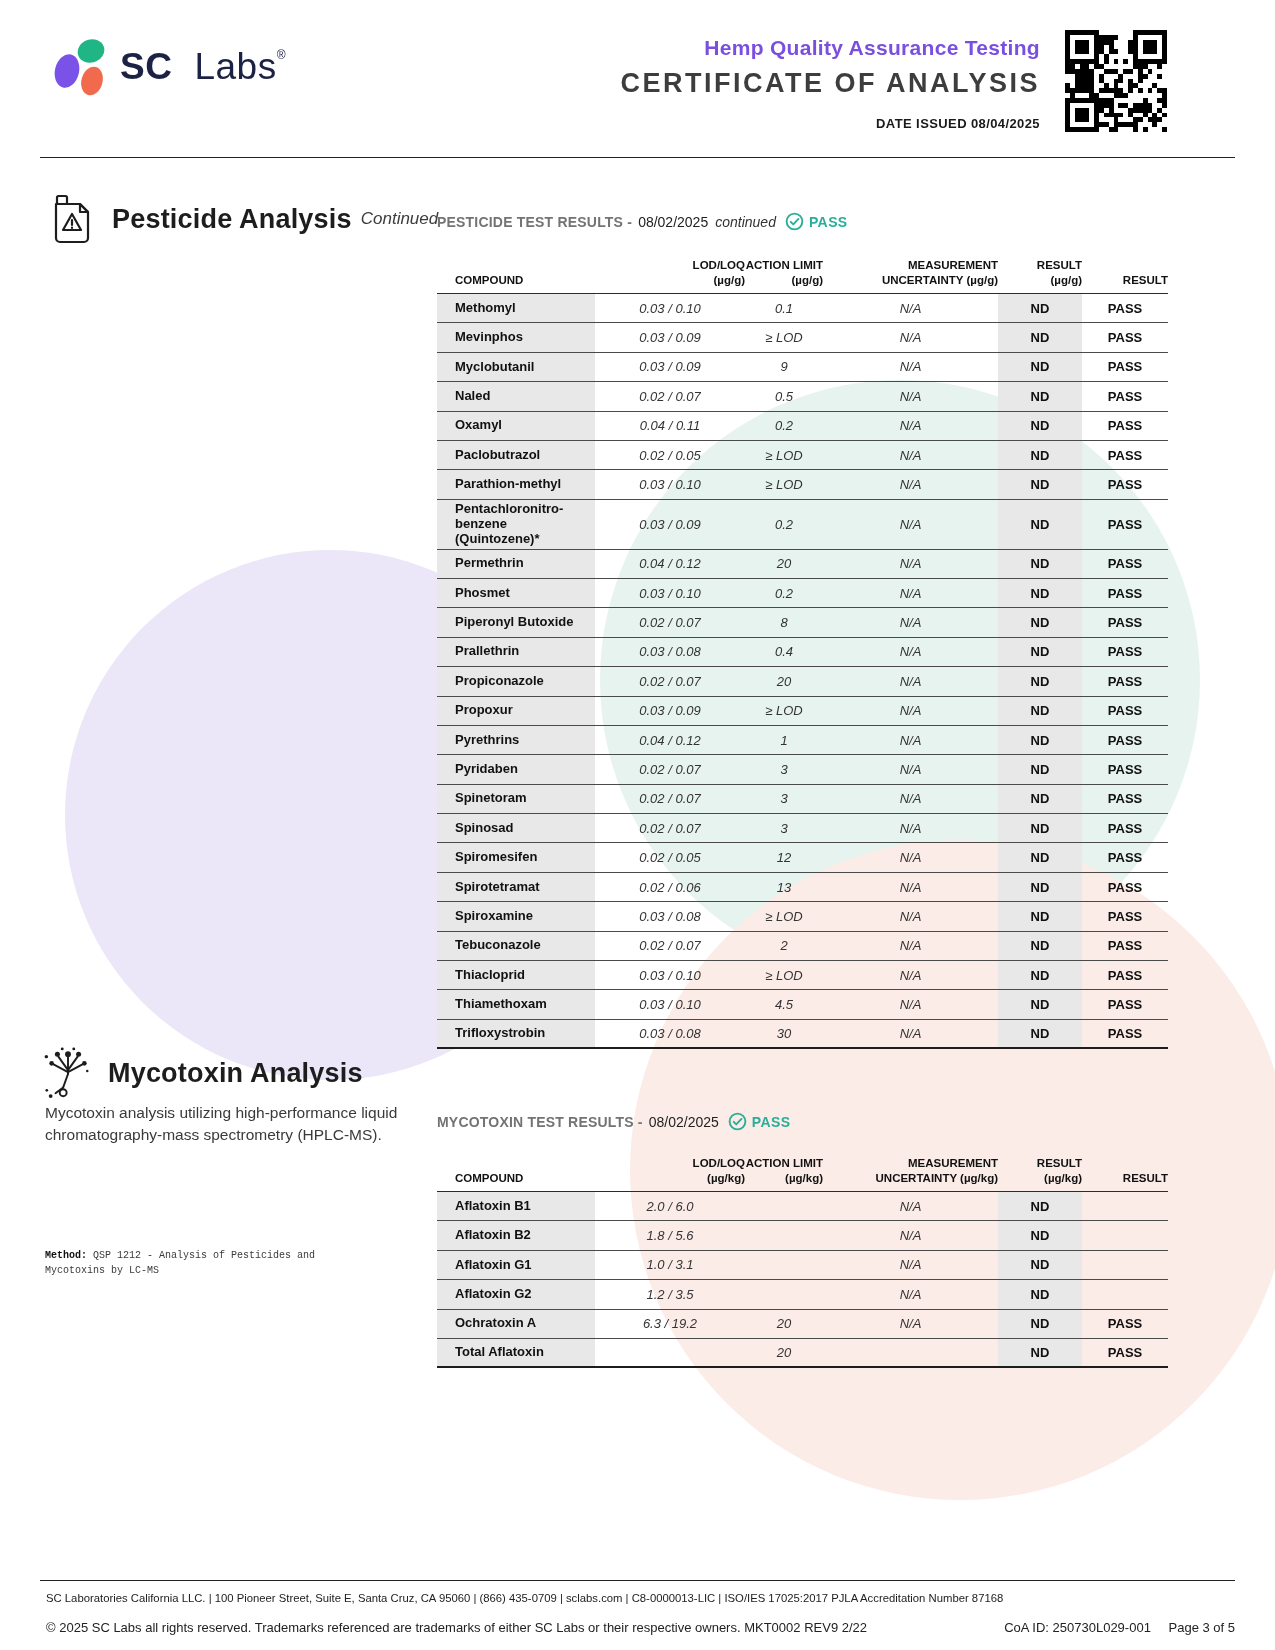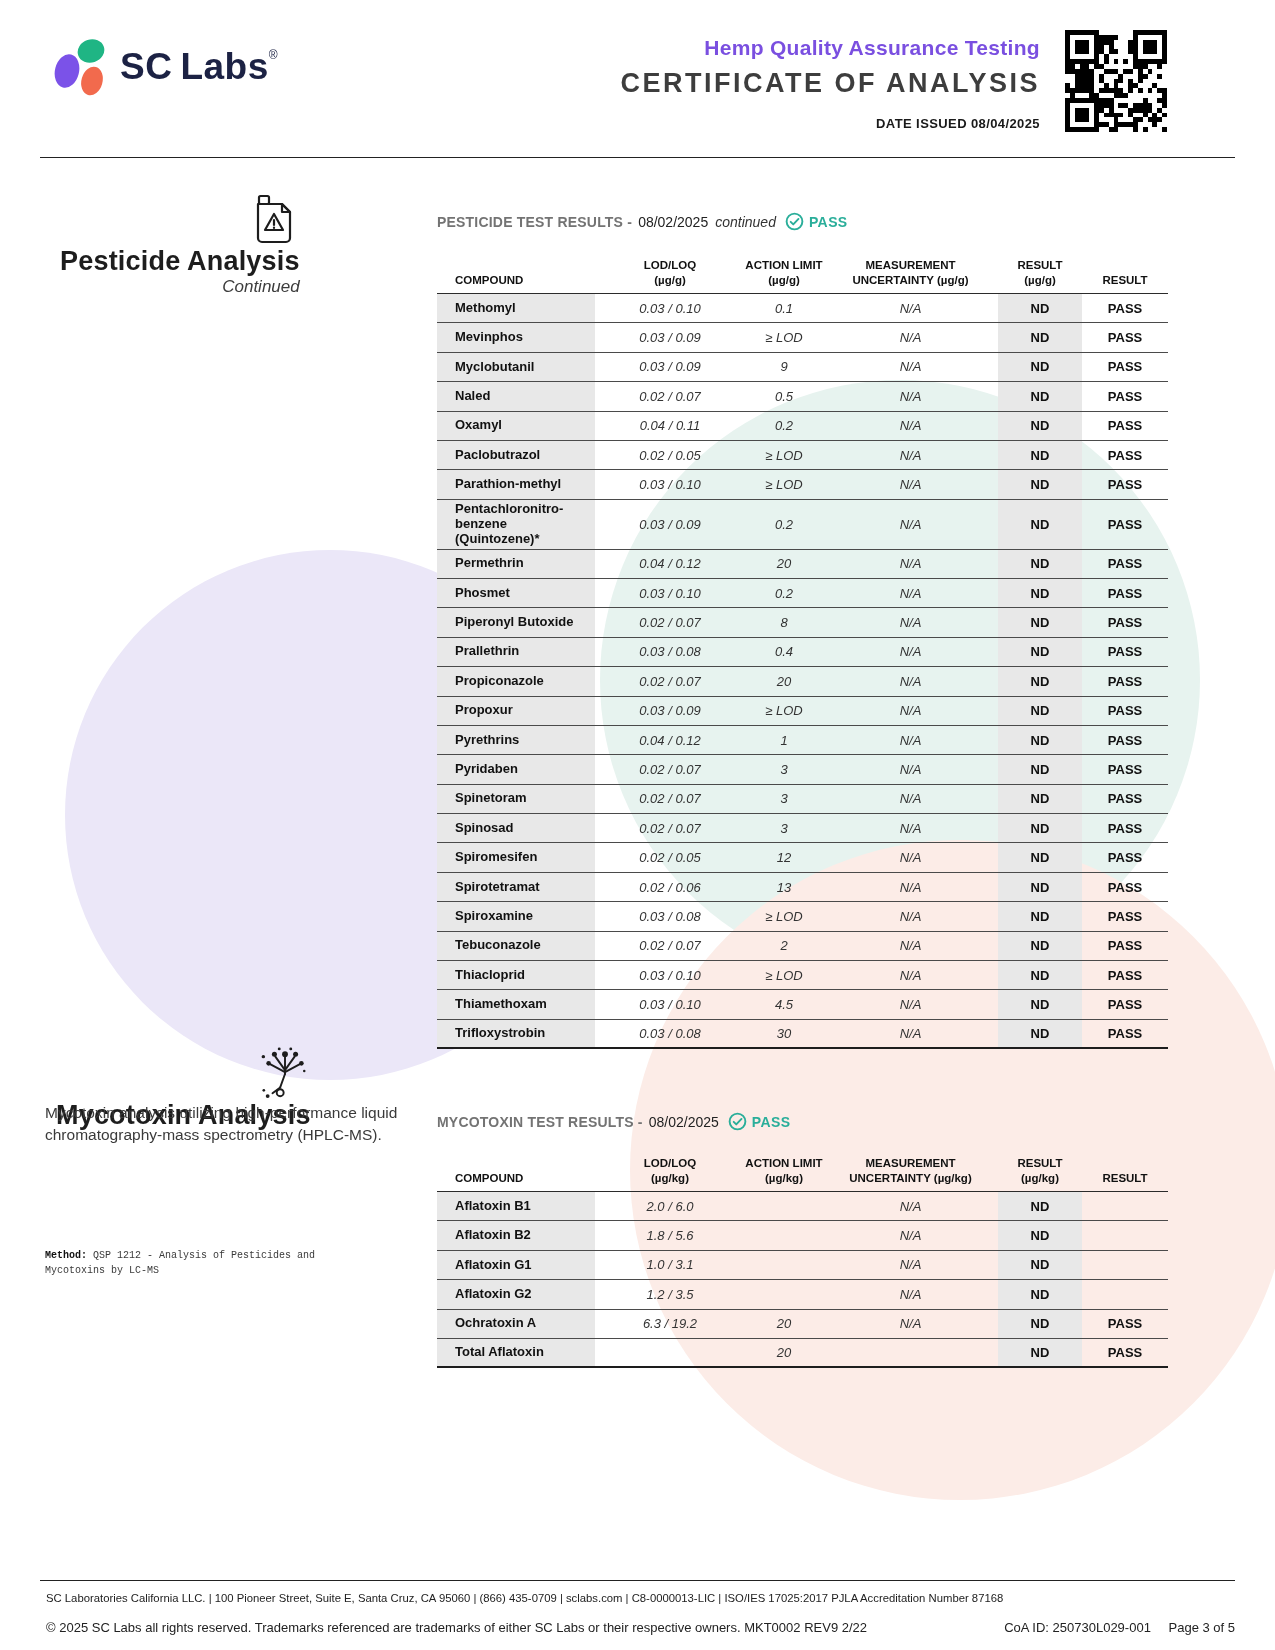--- a/index.html
+++ b/index.html
@@ -12,47 +12,47 @@
   .bg-circle { position:absolute; border-radius:50%; z-index:0; }
   .bg-lavender { left:65px;  top:550px; width:530px; height:530px; background:#ebe7f8; }
   .bg-teal     { left:600px; top:380px; width:600px; height:600px; background:#e7f3ef; }
   .bg-pink     { left:630px; top:840px; width:660px; height:660px; background:#fcece7; }
   .content { position:relative; z-index:1; }
 
   
   .logo { position:absolute; left:52px; top:36px; display:flex; align-items:center; }
   .logo-text { font-size:37px; color:#1c2244; letter-spacing:.5px; margin-left:12px; }
   .logo-text b { font-weight:700;text-align:center; }
-  .logo-text .labs { font-weight:700; margin-left:8px; }
+  .logo-text .labs { font-weight:400; margin-left:22px; }
   .logo-reg { font-size:12px; vertical-align:20px; color:#1c2244; }
   .head-right { position:absolute; right:235px; top:36px; text-align:right; width:600px; }
   .head-program { color:#7a4fe0; font-size:21px; font-weight:700; letter-spacing:.3px; }
   .head-title { color:#3d3d3d; font-size:27px; font-weight:700; letter-spacing:2.5px; margin-top:8px; }
   .head-date { color:#1a1a1a; font-size:13px; font-weight:700; margin-top:17px; letter-spacing:.4px; }
   .qr { position:absolute; right:108px; top:28px; width:102px; height:106px; }
   .top-rule { position:absolute; left:40px; right:40px; top:157px; border-top:1.6px solid #222; }
 
   
-  .section-head { position:absolute; display:flex; align-items:flex-end;flex-direction:column; }
+  .section-head { position:absolute; display:flex; align-items:center; }
   .section-icon { width:52px; height:54px; display:flex; align-items:center; justify-content:center; }
   .section-title { font-size:27px; font-weight:700; color:#1d1d1d; margin-left:14px; letter-spacing:.2px; }
   .section-sub { font-size:17px; font-style:italic; color:#3c3c3c; margin-left:9px; }
 
   .results-line { position:absolute; left:437px; display:flex; align-items:center; font-size:14px; }
   .results-line .rt { font-weight:700; color:#737373; letter-spacing:.2px; }
   .results-line .rd { margin-left:6px; color:#222; }
   .results-line .rc { margin-left:7px; font-style:italic; color:#333; }
   .results-line .pass-ic { margin-left:9px; display:inline-flex; }
   .results-line .pass { margin-left:5px; font-weight:700; color:#2aae9a; letter-spacing:.4px; }
 
   
   .rtable { position:absolute; left:437px; width:731px; }
   .thead, .trow { display:grid; grid-template-columns:158px 150px 78px 175px 84px 86px; }
   .thead { border-bottom:1.6px solid #2b2b2b; padding-bottom:6px; align-items:end; min-height:46px; }
-  .th { font-size:11.5px; font-weight:700; color:#111; text-align:center; line-height:1.25; }
+  .th { font-size:11.5px; font-weight:700; color:#111; text-align:right; line-height:1.25; }
   .th.left { text-align:left; padding-left:18px; }
   .th span { display:block; }
   .trow { border-bottom:1.1px solid #4a4a4a; min-height:29.4px; }
   .rtable .tbody .trow:last-child { border-bottom:2.6px solid #1d1d1d; }
   .cell { display:flex; align-items:center; justify-content:center; font-size:13px; color:#333; padding:2px 2px; }
   .c-compound { background:#e8e8e8; justify-content:flex-start; padding-left:18px; padding-right:6px;
                 font-weight:700; color:#111; line-height:1.15; }
   .c-num { font-style:italic; }
   .c-result { background:#e8e8e8; font-weight:700; color:#111; }
   .c-status { font-weight:700; color:#111; }

